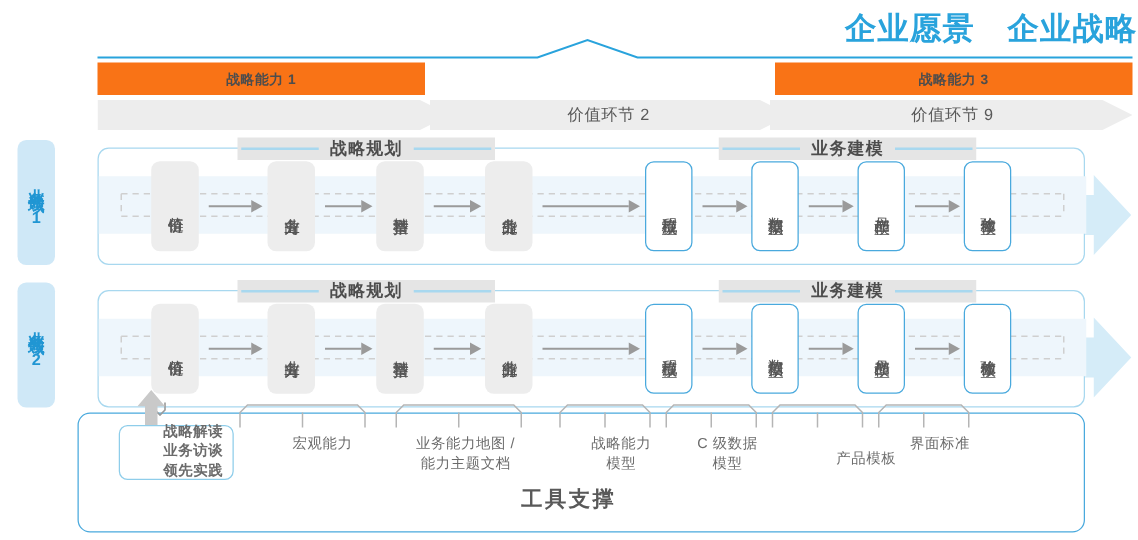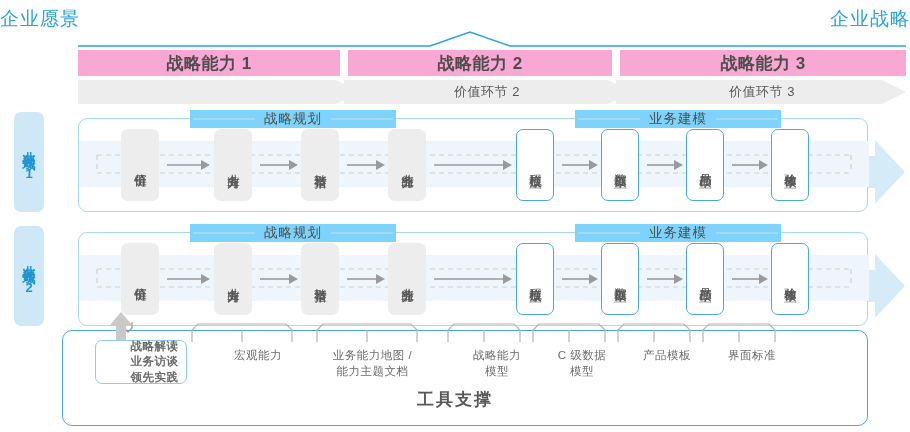--- a/index.html
+++ b/index.html
@@ -7,31 +7,31 @@
     width: 910px; height: 432px;
     background: #ffffff;
     font-family: "Liberation Sans", "DejaVu Sans", sans-serif;
     overflow: hidden;
   }
   #root { position: relative; width: 910px; height: 432px; }
 
   
   .title-row {
     position: absolute; top: 6px; left: 0; width: 910px;
-    display: flex; justify-content: space-between; gap: 26px;
-    font-size: 19px; font-weight: normal; color: #29a3dc;
+    display: flex; justify-content: flex-end; gap: 26px;
+    font-size: 25px; font-weight: bold; color: #29a3dc;
     letter-spacing: 1px;
   }
   .title-peak { position: absolute; top: 30px; left: 0; width: 910px; height: 22px; }
 
   
   .cap-band {
-    position: absolute; height: 26px; background: #f9a8d4;
+    position: absolute; height: 26px; background: #f97316;
     display: flex; align-items: center; justify-content: center;
-    font-size: 17px; font-weight: bold; color: #4d4d4d; letter-spacing: .5px;
+    font-size: 11px; font-weight: bold; color: #4d4d4d; letter-spacing: .5px;
   }
   .vc-wrap { position: absolute; top: 80px; left: 78px; width: 828px; height: 24px; }
   .vc-label {
     position: absolute; top: 0; height: 24px;
     display: flex; align-items: center; justify-content: center;
     font-size: 13px; color: #595959; letter-spacing: .5px;
   }
 
   
   .side-label {
@@ -49,22 +49,22 @@
   .row-box {
     position: absolute; left: 78px; width: 790px;
     border: 1.4px solid #a8d8ef; border-radius: 9px; background: #ffffff;
   }
   .row-track {
     position: absolute; left: 0; width: 790px; height: 46px;
     background: #eef6fc;
   }
   .sec-title {
     position: absolute; display: flex; align-items: center; gap: 9px;
-    font-size: 13.5px; font-weight: normal; color: #4d4d4d; letter-spacing: 1px;
-    background: #7dd3fc; padding: 0 3px;
+    font-size: 13.5px; font-weight: bold; color: #4d4d4d; letter-spacing: 1px;
+    background: #e5e5e5; padding: 0 3px;
   }
   .sec-rule { display: block; width: 62px; height: 1.4px; background: #a8d8ef; }
 
   .node {
     position: absolute; width: 38px; height: 72px; border-radius: 7px;
     display: flex; align-items: center; justify-content: center;
     font-size: 12.5px; line-height: 1.05; letter-spacing: .5px;
   }
   .node span { writing-mode: vertical-rl; text-orientation: upright; }
   .node.plan { background: #ededed; color: #555555; }
@@ -102,31 +102,30 @@
 
   <div class="title-row">
     <div>企业愿景</div>
     <div>企业战略</div>
   </div>
   <svg class="title-peak" viewBox="0 0 910 22">
     <path d="M78 16 L430 16 L470 2 L510 16 L906 16" fill="none" stroke="#29a3dc" stroke-width="1.6"></path>
   </svg>
 
   <div class="cap-band" style="left:78px; top:50px; width:262px;">战略能力 1</div>
-  <div class="cap-band" style="left:348px; top:50px; width:264px;">战略能力 2</div>
   <div class="cap-band" style="left:620px; top:50px; width:286px;">战略能力 3</div>
 
   <div class="vc-wrap">
     <svg width="828" height="24" viewBox="0 0 828 24">
       <path d="M0 0 L258 0 L282 12 L258 24 L0 24 Z" fill="#ededed"></path>
       <path d="M266 0 L530 0 L554 12 L530 24 L266 24 Z" fill="#ededed"></path>
       <path d="M538 0 L804 0 L828 12 L804 24 L538 24 Z" fill="#ededed"></path>
     </svg>
     <div class="vc-label" style="left:272px; width:274px;">价值环节 2</div>
-    <div class="vc-label" style="left:548px; width:272px;">价值环节 3</div>
+    <div class="vc-label" style="left:548px; width:272px;">价值环节 9</div>
   </div>
 
   <div class="side-label" style="left:14px; top:112px; height:100px;">
     <span>业务领域 1</span>
   </div>
   <div class="side-label" style="left:14px; top:226px; height:100px;">
     <span>业务领域 2</span>
   </div>
 
   <svg class="blue-arrow" style="left:845px; top:138px;" width="62" height="68" viewBox="0 0 62 68">
@@ -300,21 +299,21 @@
     <div>能力主题文档</div>
   </div>
   <div class="tool-label" style="left:447px; top:348px; width:100px;">
     <div>战略能力</div>
     <div>模型</div>
   </div>
   <div class="tool-label" style="left:532px; top:348px; width:100px;">
     <div>C 级数据</div>
     <div>模型</div>
   </div>
-  <div class="tool-label" style="left:617px; top:348px; width:100px;">
+  <div class="tool-label" style="left:617px; top:360px; width:100px;text-align:right;">
     <div>产品模板</div>
   </div>
   <div class="tool-label" style="left:702px; top:348px; width:100px;">
     <div>界面标准</div>
   </div>
 
   <div class="bottom-title">工具支撑</div>
 </div>
 
 </body></html>

